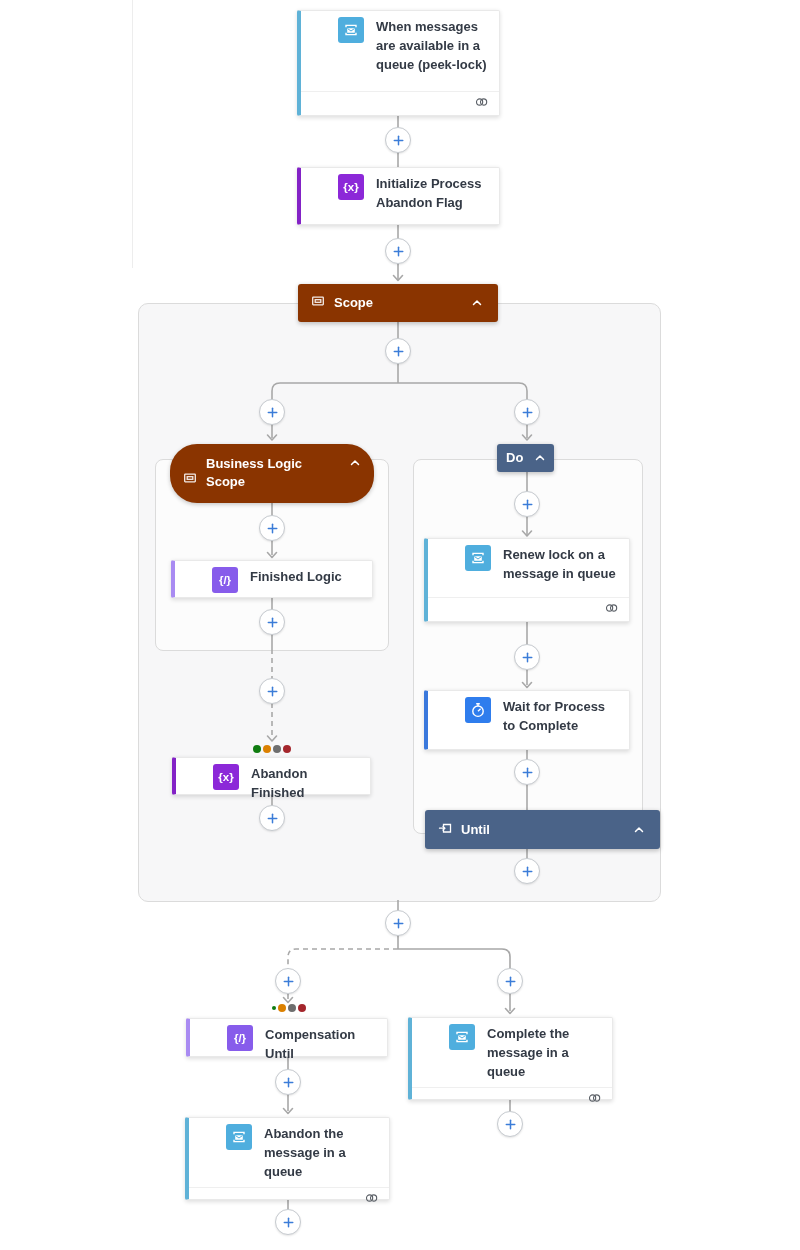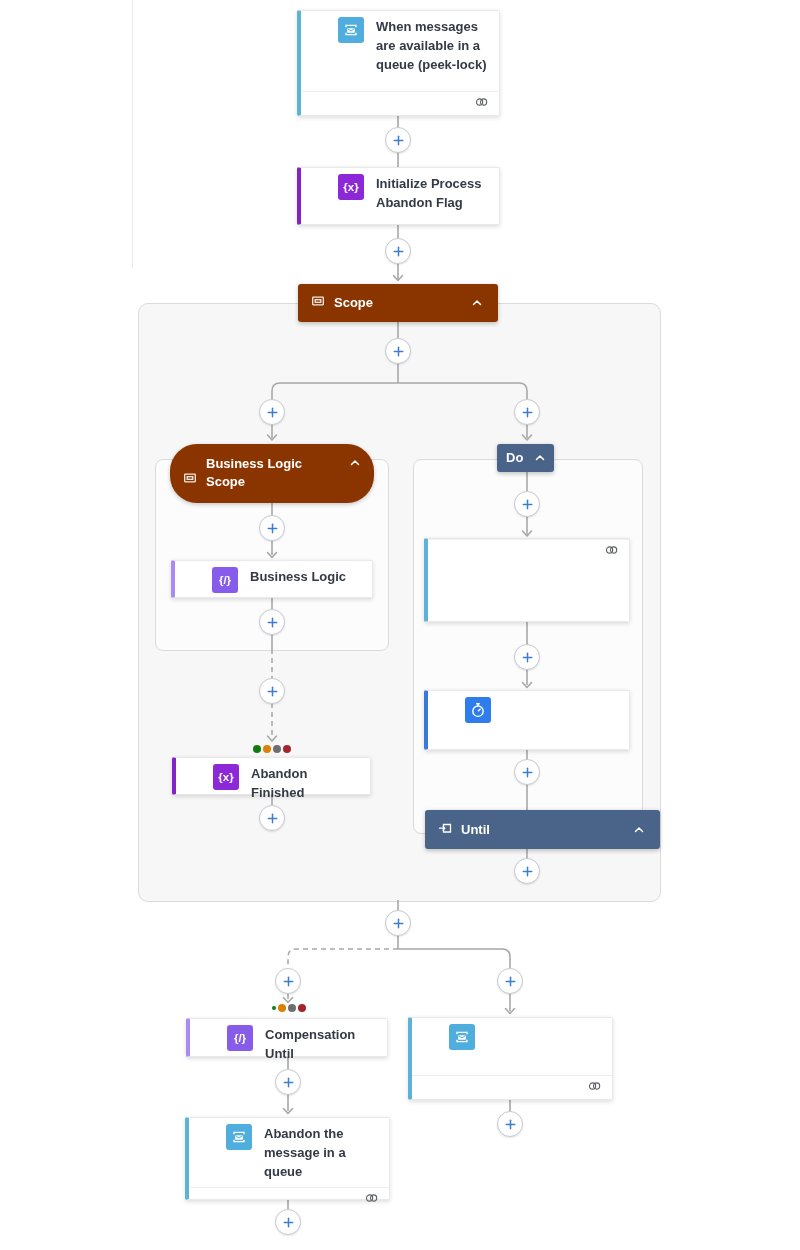--- a/index.html
+++ b/index.html
@@ -173,21 +173,21 @@
           <path d="M4 9.7 L8 5.7 L12 9.7"></path>
         </svg>
     </button>
   </div>
 
   <div class="card code" style="left:171px;top:560px;width:202px;height:38px;">
     <div class="card-body">
       <span class="icon-sq code-bg">
           <span>{/}</span>
         </span>
-      <span class="card-title">Business Logic</span>
+      <span class="card-title">Finished Logic</span>
     </div>
   </div>
 
   <div class="dots" style="left:252px;top:745px;">
       <span class="dot" style="background: rgb(16, 124, 16);"></span>
       <span class="dot" style="background: rgb(219, 128, 0);"></span>
       <span class="dot" style="background: rgb(110, 110, 110);"></span>
       <span class="dot" style="background: rgb(164, 38, 44);"></span>
     </div>
 
@@ -203,39 +203,51 @@
   <div class="hdr loop" style="left:497px;top:444px;width:57px;height:28px;padding:0 9px;gap:8px;">
     <span>Do</span>
     <button class="chev">
       <svg viewBox="0 0 16 16">
           <path d="M4 9.7 L8 5.7 L12 9.7"></path>
         </svg>
     </button>
   </div>
 
   <div class="card sb" style="left:424px;top:538px;width:206px;height:84px;">
+    <div class="card-body">
+      <span class="icon-sq sb-bg">
+        <svg viewBox="0 0 20 20" width="20" height="20">
+          <path class="glyph-stroke" d="M5 7.2 V5.4 H15 V7.2"></path>
+          <path class="glyph-stroke" d="M5 12.8 V14.6 H15 V12.8"></path>
+          <rect x="6.2" y="8.2" width="7.6" height="4.6" rx="0.6" fill="#fff"></rect>
+          <path d="M6.7 8.7 L10 11 L13.3 8.7" fill="none" stroke="var(--sb-icon,#4FAEDE)" stroke-width="1"></path>
+        </svg>
+      </span>
+      <span class="card-title">Renew lock on a message in queue</span>
+    </div>
     <div class="card-footer">
       <span class="conn-icon">
         <svg viewBox="0 0 16 16">
             <circle cx="6.6" cy="8" r="3.1"></circle>
             <circle cx="10.6" cy="8" r="3.1"></circle>
           </svg>
       </span>
     </div>
   </div>
 
   <div class="card time" style="left:424px;top:690px;width:206px;height:60px;">
     <div class="card-body">
       <span class="icon-sq time-bg">
         <svg viewBox="0 0 20 20" width="20" height="20">
           <circle class="glyph-stroke" cx="10" cy="11.2" r="5.2"></circle>
           <path class="glyph-stroke" d="M8.2 3.8 H11.8 M10 3.8 V6"></path>
           <path class="glyph-stroke" d="M10 11.2 L12.6 8.8"></path>
         </svg>
       </span>
+      <span class="card-title">Wait for Process to Complete</span>
     </div>
   </div>
 
   <div class="hdr loop" style="left:425px;top:810px;width:235px;height:39px;">
     <span class="hdr-icon">
       <svg viewBox="0 0 16 16" width="16" height="16">
         <path d="M6.5 10.8 V13 H13.5 V5.5 H6.5 V7.7" fill="none" stroke="#fff" stroke-width="1.3"></path>
         <path d="M2.5 9.2 H7.8 M6 7.4 L7.9 9.2 L6 11" fill="none" stroke="#fff" stroke-width="1.3" stroke-linecap="round" stroke-linejoin="round"></path>
       </svg>
     </span>
@@ -267,20 +279,21 @@
   <div class="card sb" style="left:408px;top:1017px;width:205px;height:83px;">
     <div class="card-body">
       <span class="icon-sq sb-bg">
         <svg viewBox="0 0 20 20" width="20" height="20">
           <path class="glyph-stroke" d="M5 7.2 V5.4 H15 V7.2"></path>
           <path class="glyph-stroke" d="M5 12.8 V14.6 H15 V12.8"></path>
           <rect x="6.2" y="8.2" width="7.6" height="4.6" rx="0.6" fill="#fff"></rect>
           <path d="M6.7 8.7 L10 11 L13.3 8.7" fill="none" stroke="var(--sb-icon,#4FAEDE)" stroke-width="1"></path>
         </svg>
       </span>
+      <span class="card-title">Complete the message in a queue</span>
     </div>
     <div class="card-footer">
       <span class="conn-icon">
         <svg viewBox="0 0 16 16">
             <circle cx="6.6" cy="8" r="3.1"></circle>
             <circle cx="10.6" cy="8" r="3.1"></circle>
           </svg>
       </span>
     </div>
   </div>

